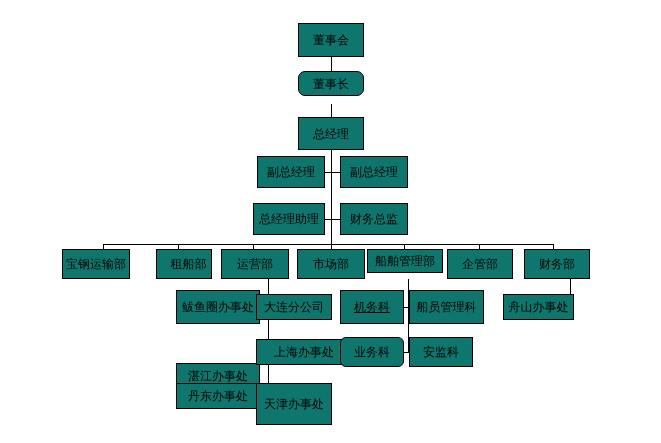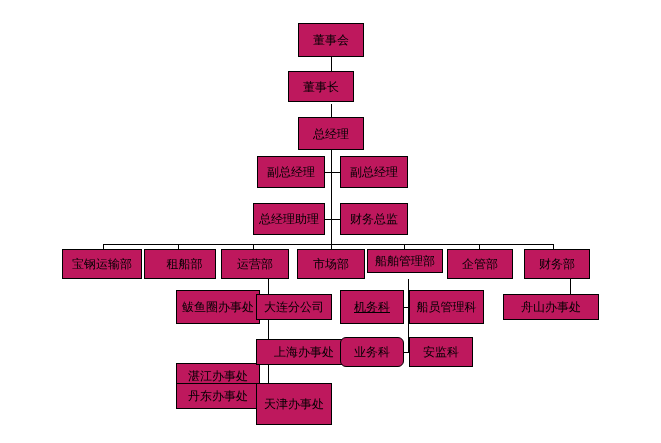--- a/index.html
+++ b/index.html
@@ -14,21 +14,21 @@
     position: relative;
     width: 661px;
     height: 443px;
     background: #ffffff;
     overflow: hidden;
   }
   .node {
     position: absolute;
     box-sizing: border-box;
     border: 1px solid #000000;
-    background: #be185d;
+    background: #0f766e;
     color: #000000;
     font-size: 12px;
     line-height: 14px;
     display: flex;
     align-items: center;
     justify-content: center;
     text-align: center;
     z-index: 3;
     letter-spacing: 0px;
     padding: 0 2px;
@@ -85,21 +85,21 @@
   <div class="line h" style="left:400px; top:352px; width:9px;"></div>
   <div class="line h" style="left:408px; top:352px; width:9px;"></div>
 
   <div class="line v" style="left:570px; top:279px; height:28px;"></div>
   <div class="line h" style="left:561px; top:307px; width:10px;"></div>
 
   <div class="node" style="left:298px; top:23px; width:66px; height:34px;">
     <span>董事会</span>
   </div>
 
-  <div class="node" style="left:288px; top:71px; width:66px; height:31px;">
+  <div class="node" style="left:298px; top:71px; width:66px; height:25px;border-radius:7px;">
     <span>董事长</span>
   </div>
 
   <div class="node" style="left:298px; top:117px; width:66px; height:33px;">
     <span>总经理</span>
   </div>
 
   <div class="node" style="left:257px; top:156px; width:68px; height:32px;">
     <span>副总经理</span>
   </div>
@@ -109,25 +109,25 @@
   </div>
 
   <div class="node" style="left:253px; top:203px; width:72px; height:32px;">
     <span>总经理助理</span>
   </div>
 
   <div class="node" style="left:340px; top:203px; width:68px; height:32px;">
     <span>财务总监</span>
   </div>
 
-  <div class="node" style="left:62px; top:249px; width:80px; height:30px;">
+  <div class="node" style="left:62px; top:249px; width:68px; height:30px;">
     <span>宝钢运输部</span>
   </div>
 
-  <div class="node" style="left:144px; top:249px; width:72px; height:30px;padding-left:11px;">
+  <div class="node" style="left:156px; top:249px; width:56px; height:30px;padding-left:11px;">
     <span>租船部</span>
   </div>
 
   <div class="node" style="left:221px; top:249px; width:68px; height:30px;">
     <span>运营部</span>
   </div>
 
   <div class="node" style="left:297px; top:249px; width:68px; height:30px;">
     <span>市场部</span>
   </div>
@@ -153,21 +153,21 @@
   </div>
 
   <div class="node" style="left:340px; top:290px; width:64px; height:34px;text-decoration:underline;">
     <span>机务科</span>
   </div>
 
   <div class="node" style="left:409px; top:290px; width:75px; height:34px;">
     <span>船员管理科</span>
   </div>
 
-  <div class="node" style="left:503px; top:294px; width:96px; height:26px;">
+  <div class="node" style="left:503px; top:294px; width:71px; height:26px;">
     <span>舟山办事处</span>
   </div>
 
   <div class="node" style="left:176px; top:339px; width:84px; height:26px;margin-top:24px;">
     <span>湛江办事处</span>
   </div>
 
   <div class="node" style="left:256px; top:339px; width:96px; height:26px;">
     <span>上海办事处</span>
   </div>

